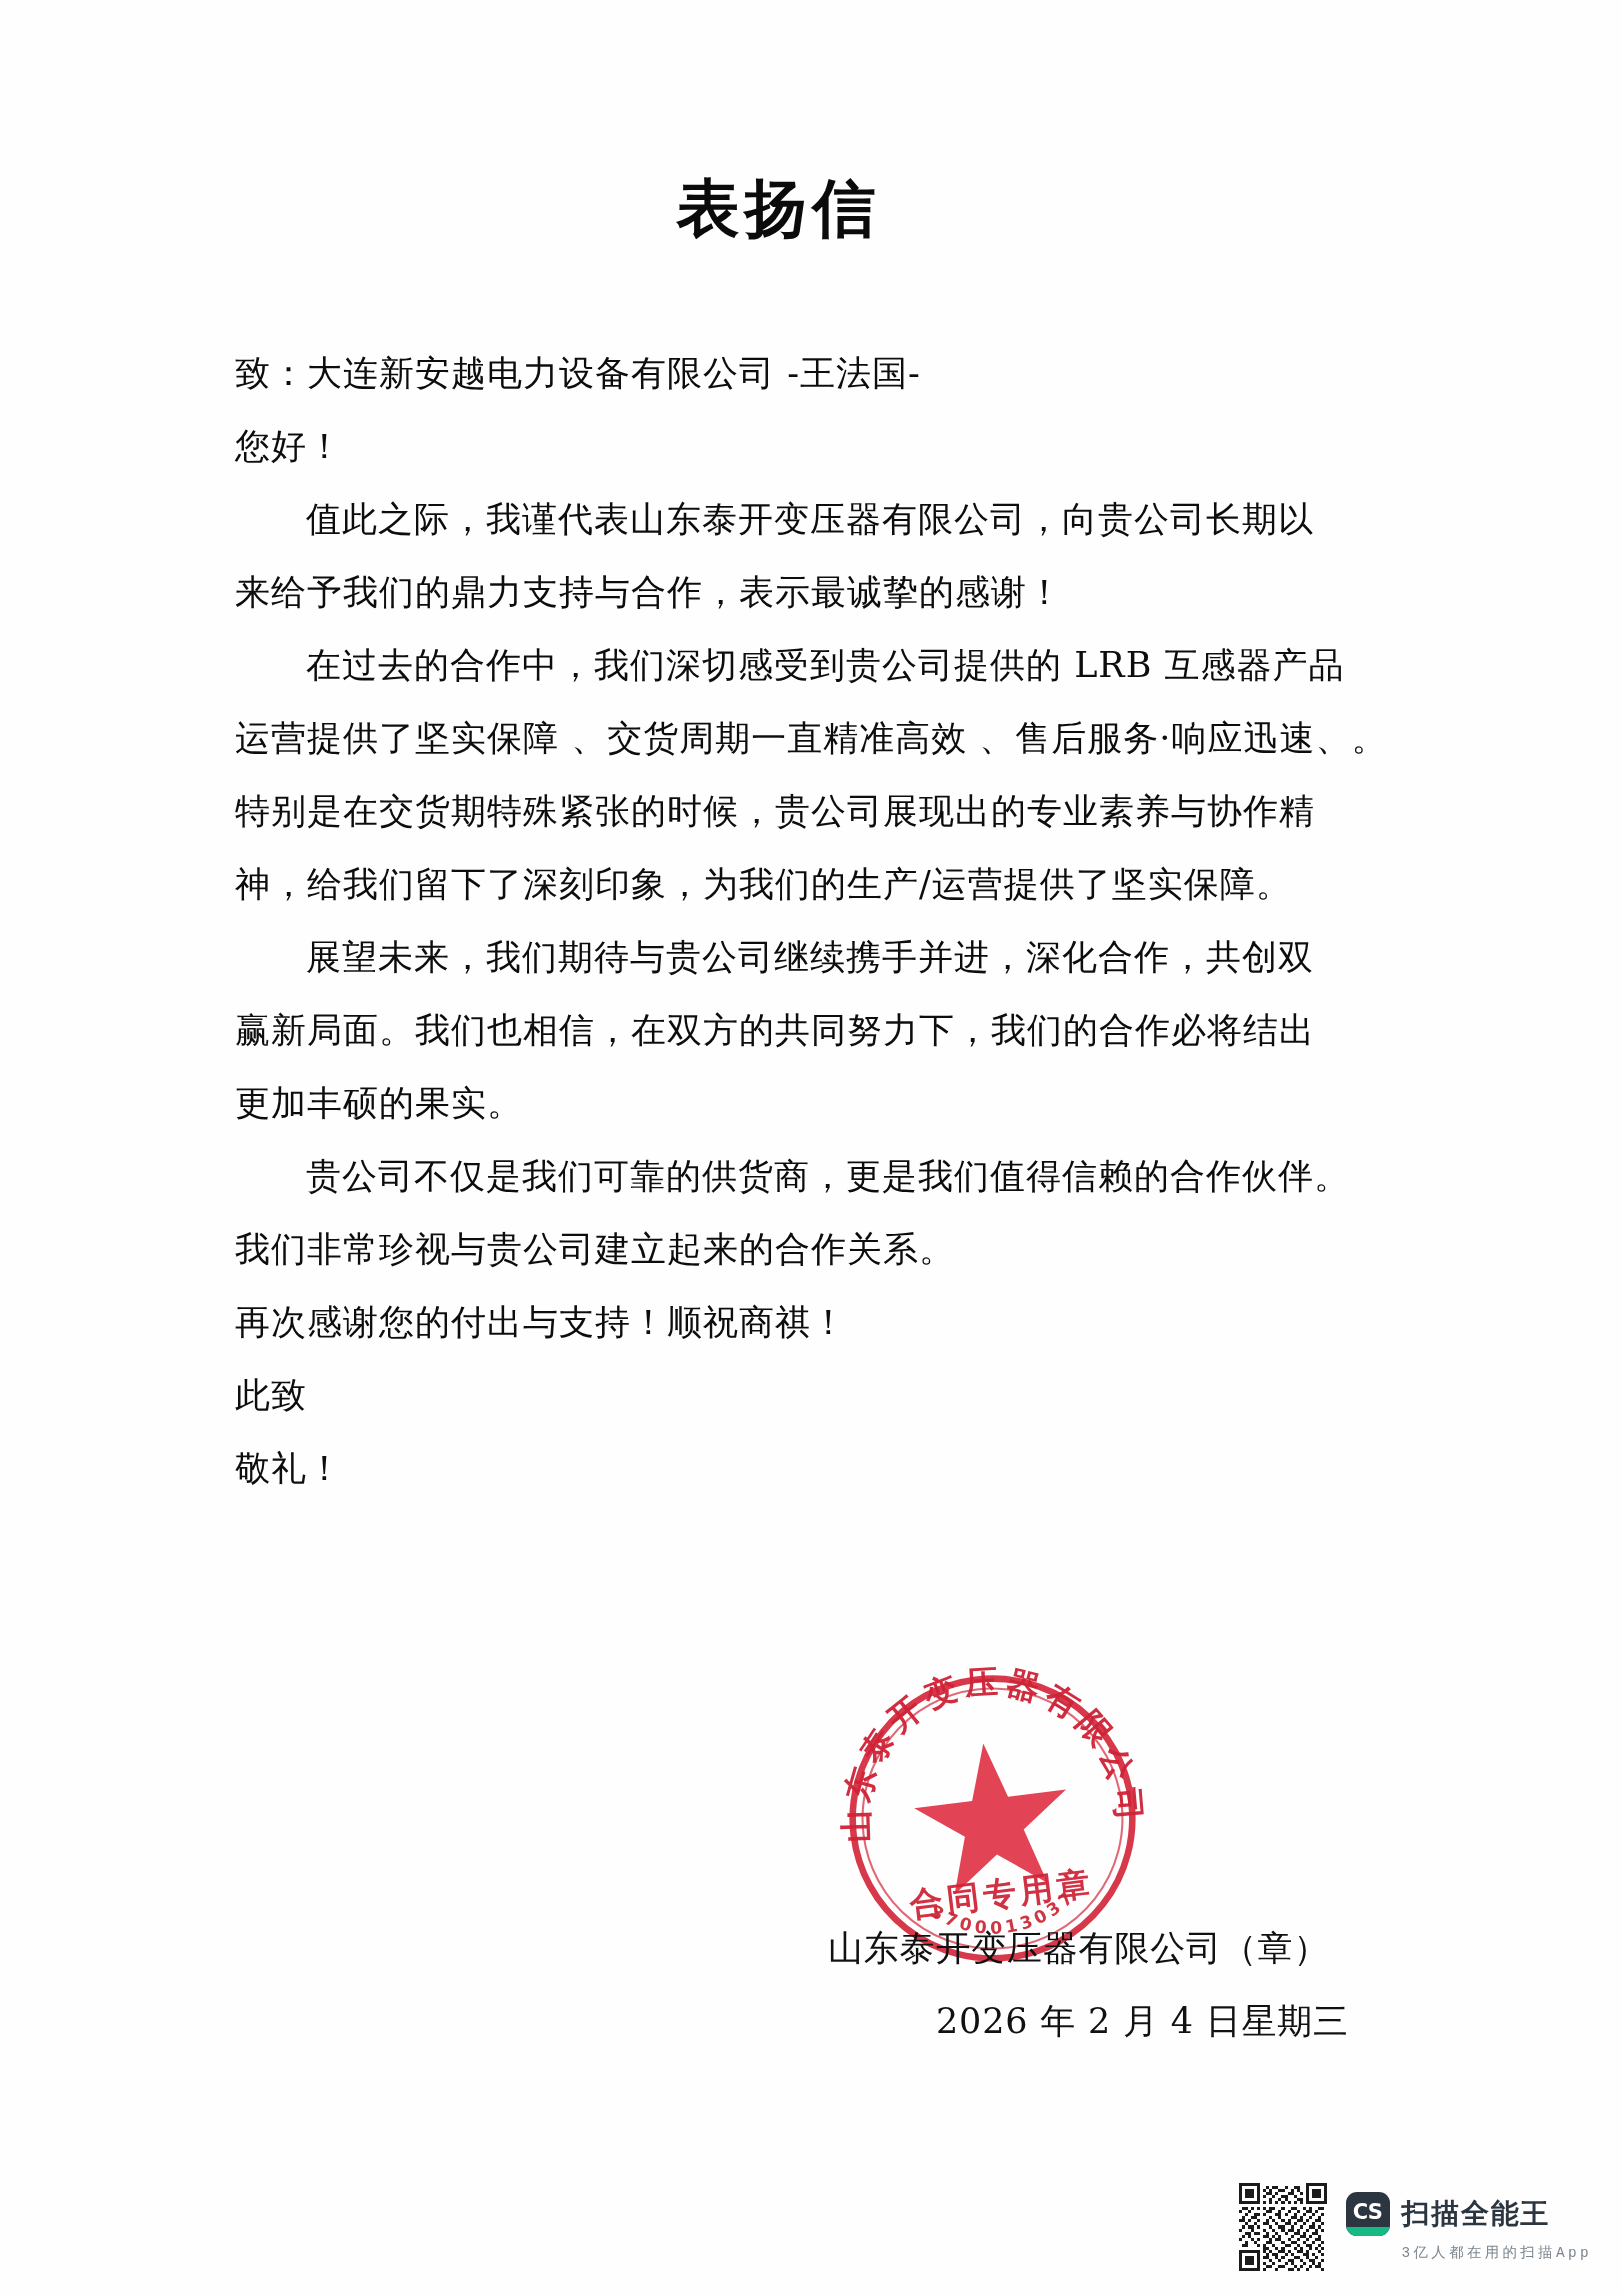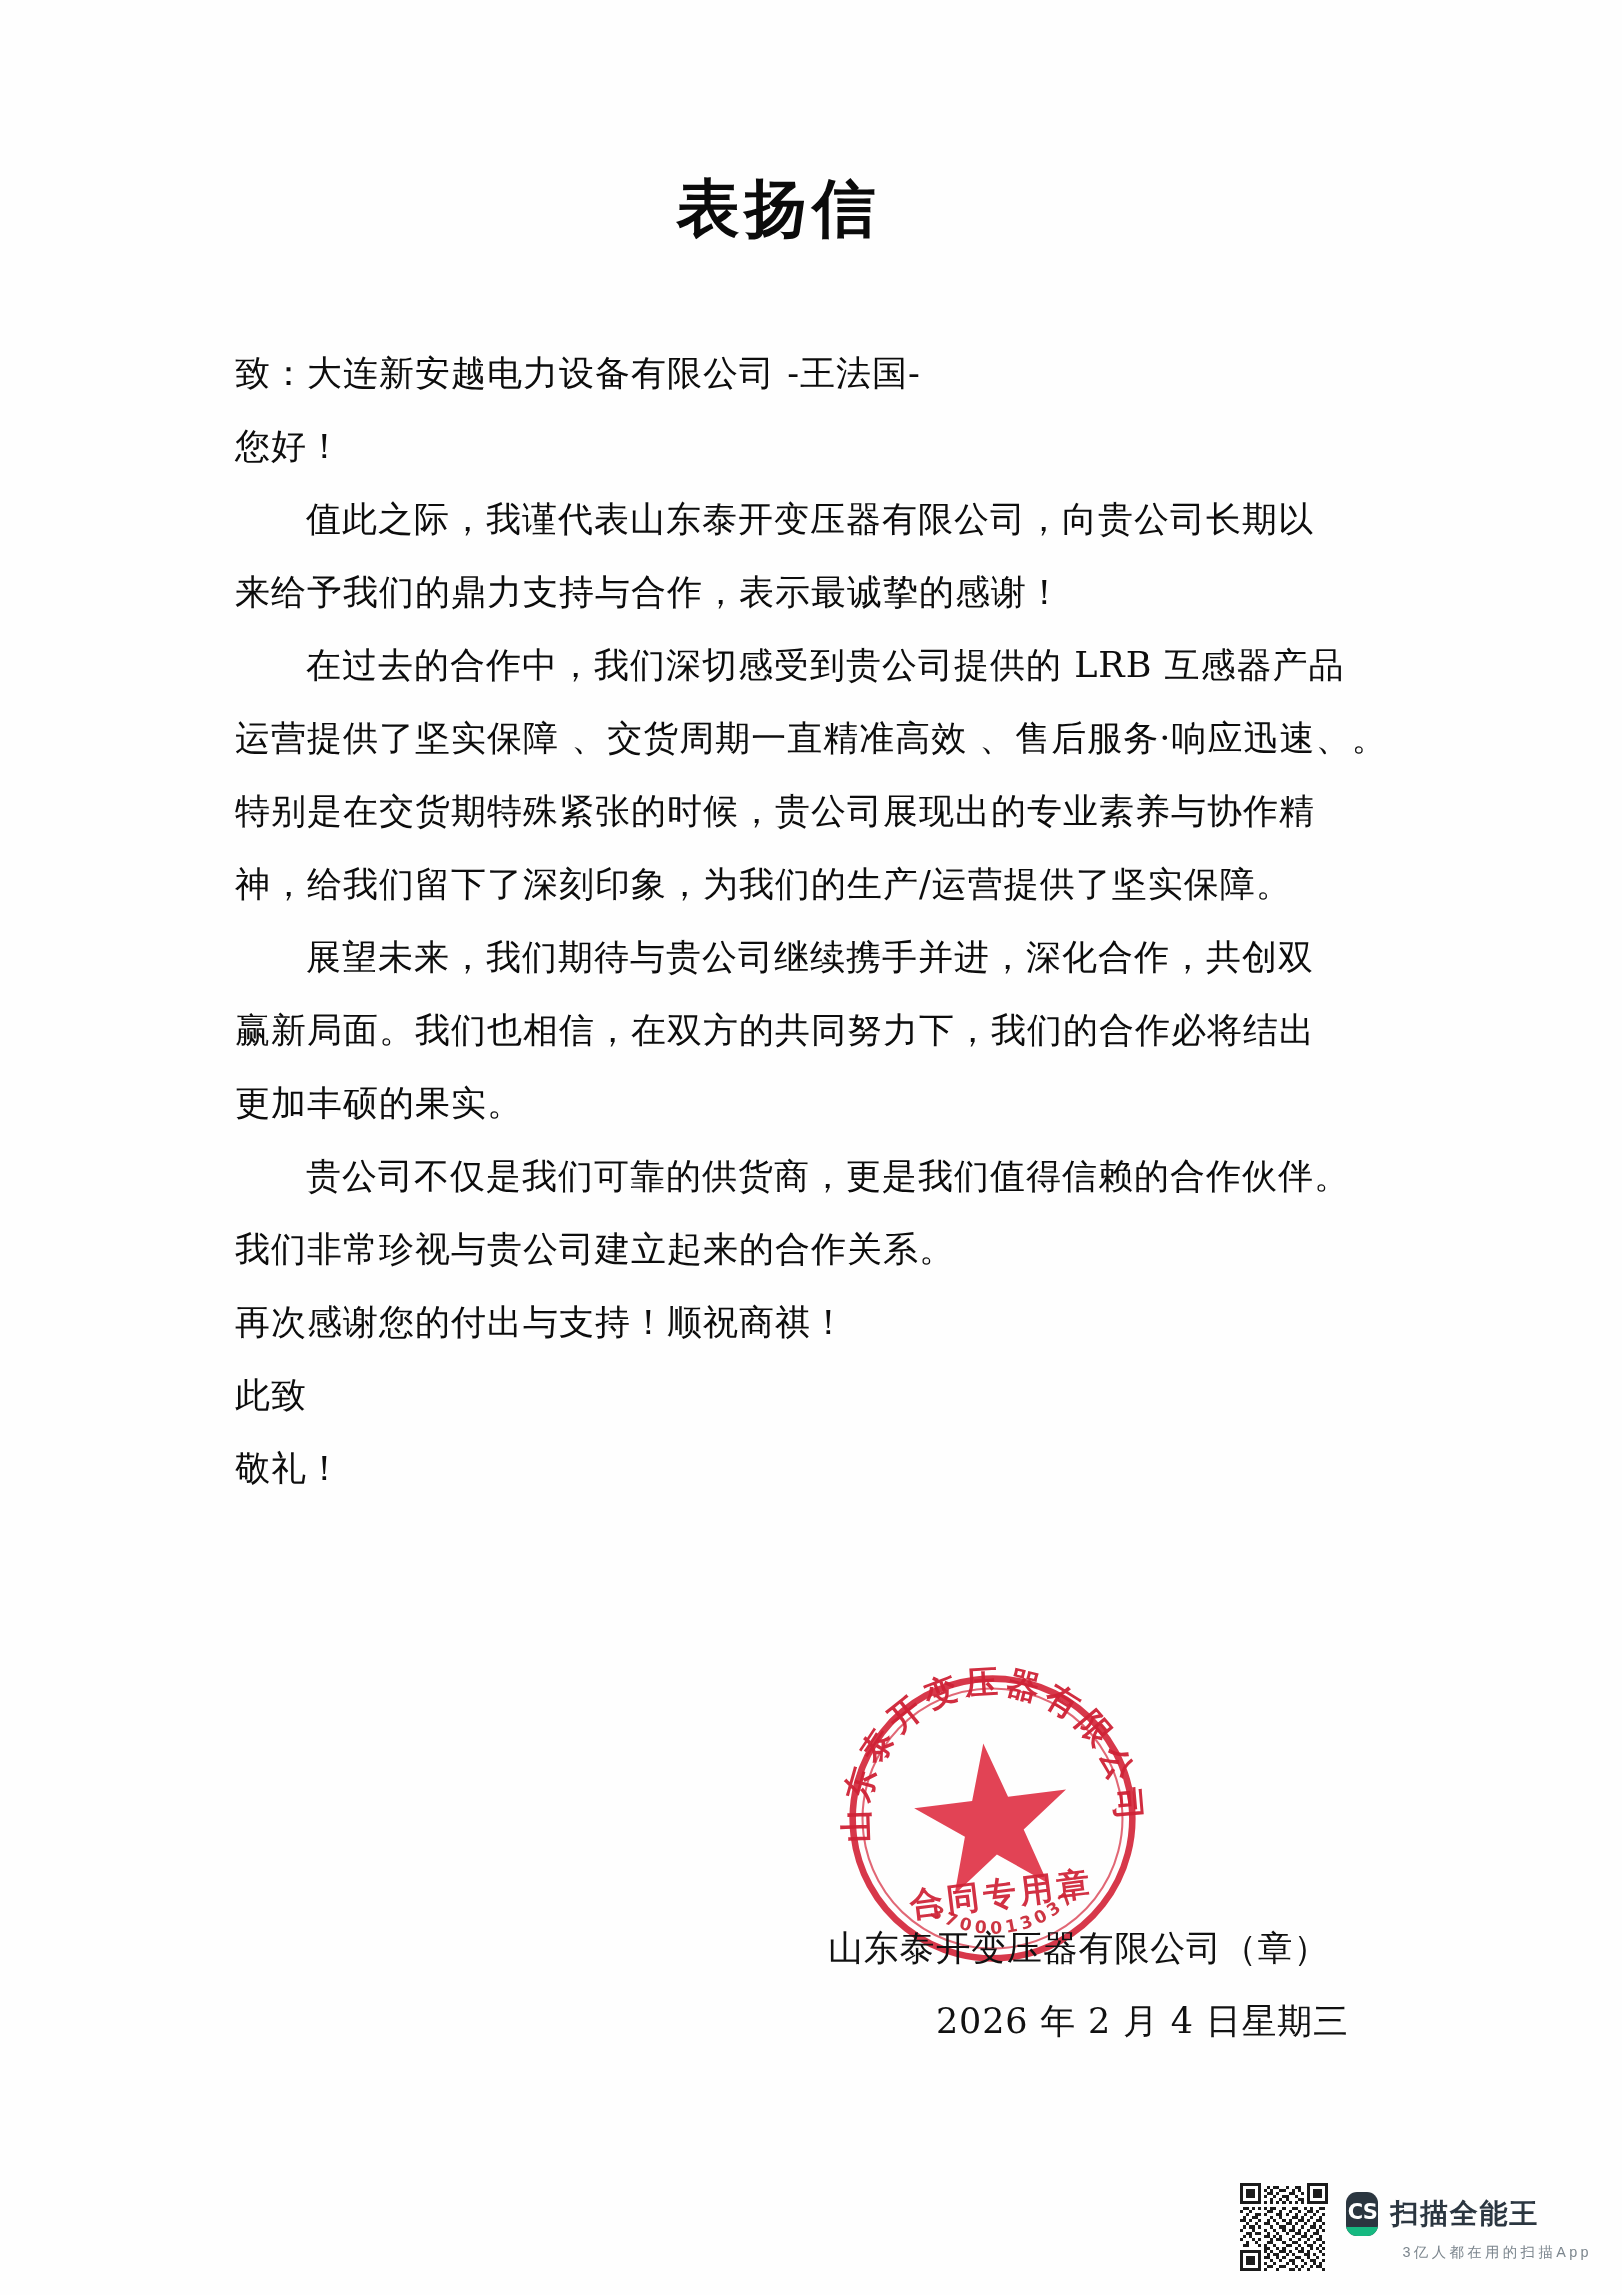--- a/index.html
+++ b/index.html
@@ -101,21 +101,21 @@
     display: flex;
     flex-direction: column;
     justify-content: center;
   }
   .cs-row {
     display: flex;
     align-items: center;
     gap: 12px;
   }
   .cs-badge {
-    width: 32px;
+    width: 44px;
     height: 44px;
     border-radius: 11px;
     background: #2b3640;
     position: relative;
     overflow: hidden;
     display: flex;
     align-items: center;
     justify-content: center;
     flex: 0 0 auto;
   }
@@ -135,21 +135,21 @@
   }
   .cs-title {
     font-family: "DejaVu Sans", "Liberation Sans", sans-serif;
     font-size: 28px;
     font-weight: 700;
     color: #2b3640;
     letter-spacing: 1.7px;
     white-space: nowrap;
   }
   .cs-sub {
-    font-family: Liberation Sans, sans-serif;
+    font-family: Liberation Mono, monospace;
     font-size: 14.4px;
     color: #7b858d;
     letter-spacing: 3.4px;
     margin-top: 6.8px;
     margin-left: 56px;
     white-space: nowrap;
   }
 </style>
 </head>
 <body>

